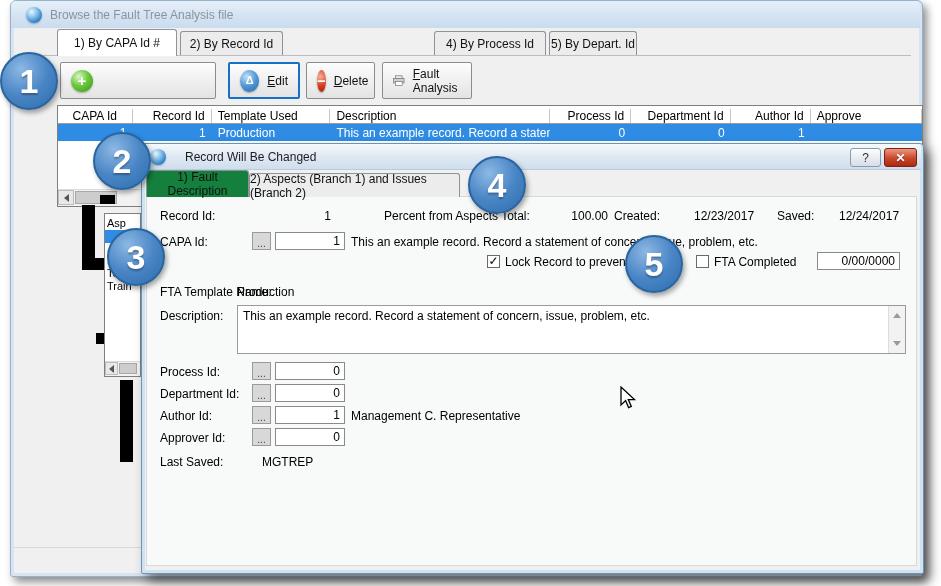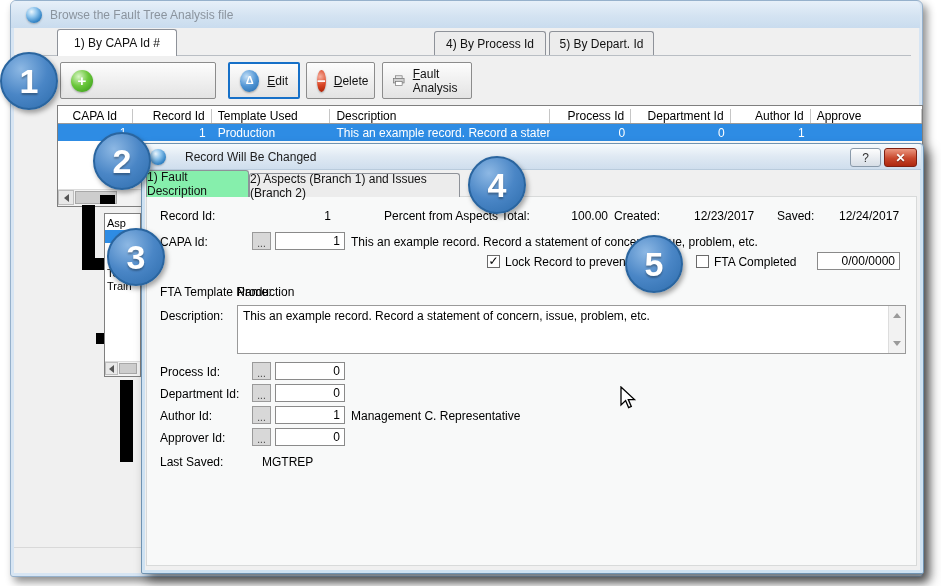--- a/index.html
+++ b/index.html
@@ -62,21 +62,21 @@
     background:linear-gradient(180deg,#f6fafd 0%,#dfe9f3 50%,#cfdeed 100%);
     border-bottom:1px solid #b9cbdc;display:flex;align-items:center;padding-left:8px;box-sizing:border-box;z-index:6;}
   .titlebar-dlg .t{color:#1c1c1c;font-size:12px;margin-left:19px;}
   .cap-btn{height:19px;border-radius:3px;font-size:12px;display:flex;align-items:center;justify-content:center;
     box-sizing:border-box;z-index:7;}
   .cap-help{background:linear-gradient(180deg,#fdfdfd,#d7dee6);border:1px solid #8a9aaa;color:#333;width:31px;}
   .cap-close{background:linear-gradient(180deg,#eb9780,#c8472c 55%,#ad2810);border:1px solid #7e2012;color:#fff;
     font-weight:bold;width:33px;text-shadow:0 1px 1px rgba(0,0,0,.4);}
   .dtab{height:24px;background:#ececec;border:1px solid #8e9299;border-bottom:none;border-radius:3px 3px 0 0;
     font-size:12px;color:#111;display:flex;align-items:center;justify-content:center;box-sizing:border-box;z-index:7;}
-  .dtab.active{height:27px;background:#86efac;z-index:8;}
+  .dtab.active{height:27px;background:#15803d;z-index:8;text-align:center;}
   .dpage{left:146px;top:196px;width:771px;height:370px;background:#f8f9f9;border:1px solid #d8dada;box-sizing:border-box;z-index:6;}
   .lbl{font-size:12px;color:#000;white-space:nowrap;z-index:7;}
   .val{font-size:12px;color:#000;white-space:nowrap;z-index:7;text-align:center;}
   .num-box{background:#fff;border:1px solid #8a8a8a;box-sizing:border-box;font-size:12px;color:#000;
     display:flex;align-items:center;justify-content:flex-end;padding-right:4px;z-index:7;}
   .browse-btn{width:19px;height:18px;background:#d8d8d8;border:1px solid #9a9a9a;box-sizing:border-box;
     font-size:10px;color:#444;display:flex;align-items:flex-end;justify-content:center;z-index:7;}
   .chk{width:13px;height:13px;background:#fff;border:1px solid #6a6a6a;box-sizing:border-box;font-size:12px;
     line-height:11px;text-align:center;color:#000;z-index:7;}
   .descbox{background:#fff;border:1px solid #9a9a9a;box-sizing:border-box;z-index:7;}
@@ -99,24 +99,27 @@
   <div class="abs main-window"></div>
 
   <div class="abs titlebar-main">
     <span class="globe"></span>
     <span class="t">Browse the Fault Tree Analysis file</span>
   </div>
 
   <div class="abs mtab active" style="left:57px;width:120px;">
       <span>1) By CAPA Id #</span>
     </div>
+  <div class="abs mtab" style="left:180px;width:103px;">
+      <span>2) By Record Id</span>
+    </div>
   <div class="abs mtab" style="left:434px;width:112px;">
       <span>4) By Process Id</span>
     </div>
-  <div class="abs mtab" style="left:549px;width:105px;">
+  <div class="abs mtab" style="left:549px;width:88px;">
       <span>5) By Depart. Id</span>
     </div>
   <div class="abs tabline"></div>
 
   <div class="abs tb-btn" style="left:60px;width:156px;">
     <span class="ball green">+</span>
   </div>
   <div class="abs tb-btn focus" style="left:228px;width:72px;">
     <span class="ball blue">Δ</span>
     <span><u>E</u>dit</span>

